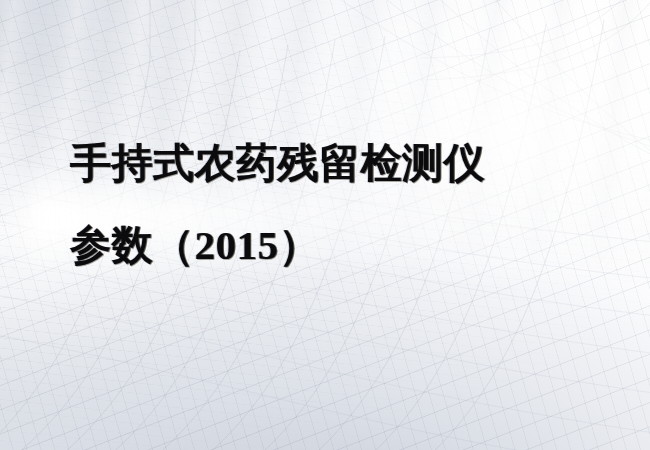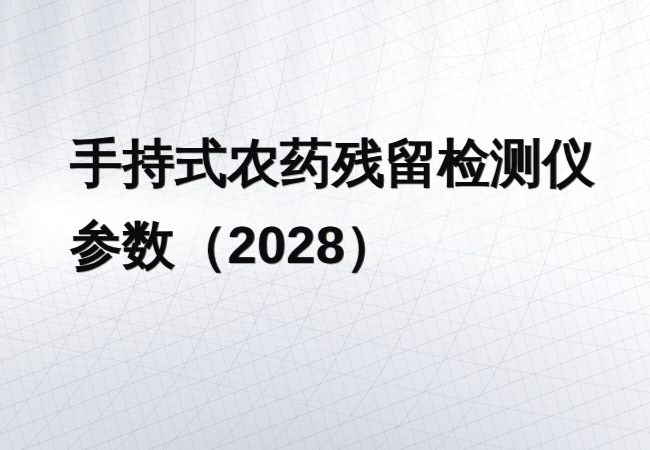--- a/index.html
+++ b/index.html
@@ -102,25 +102,25 @@
   #title-block {
     position:absolute;
     left:70px;
     top:122px;
     width:560px;
     z-index:6;
   }
   .title-line {
     color:#0b0b0d;
     font-weight:bold;
-    font-size:52px;
+    font-size:41px;
     line-height:82px;
     letter-spacing:.5px;
     white-space:nowrap;
-    font-family:Liberation Sans, sans-serif;
+    font-family:Liberation Serif, serif;
     text-shadow:
        1px 0 0 rgba(20,14,4,0.55),
        1px 1px 0 rgba(30,20,6,0.35),
       -1px 0 0 rgba(40,60,120,0.18);
   }
 </style>
 </head>
 <body>
 
 <div id="banner">
@@ -161,16 +161,16 @@
       <path d="M640,-20 C 600,30 540,56 420,58"></path>
       <path d="M660,-10 C 620,46 552,76 420,80"></path>
     </g>
   </svg>
 
   <div class="bg-layer" id="bg-glow"></div>
   <div id="bg-streak"></div>
 
   <div id="title-block">
     <div class="title-line">手持式农药残留检测仪</div>
-    <div class="title-line">参数（2028）</div>
+    <div class="title-line">参数（2015）</div>
   </div>
 
 </div>
 
 </body></html>

